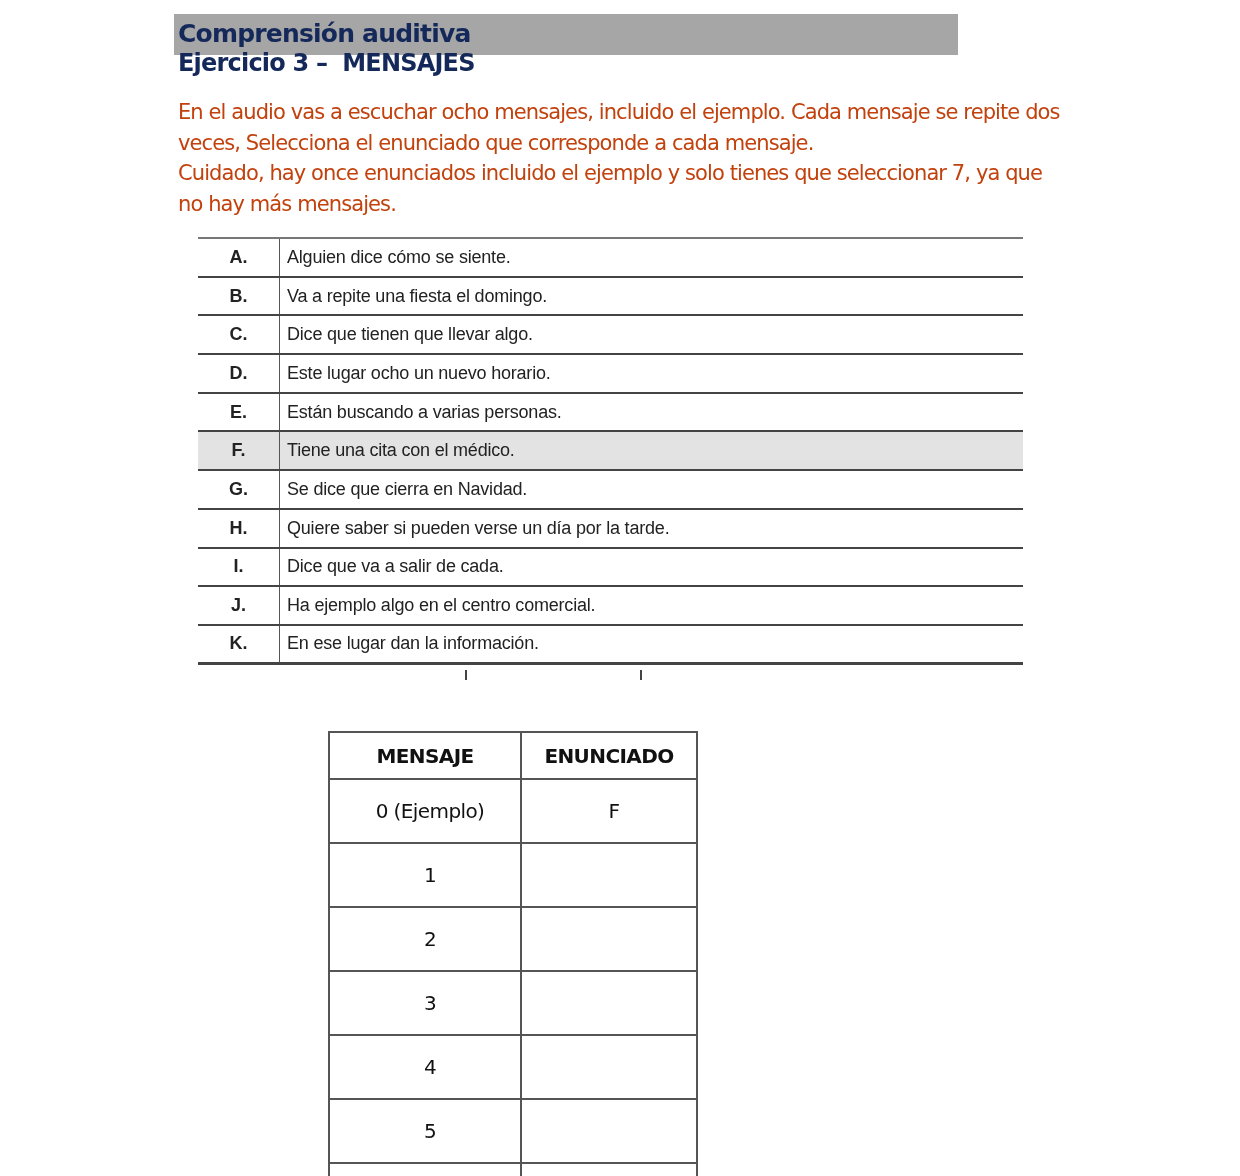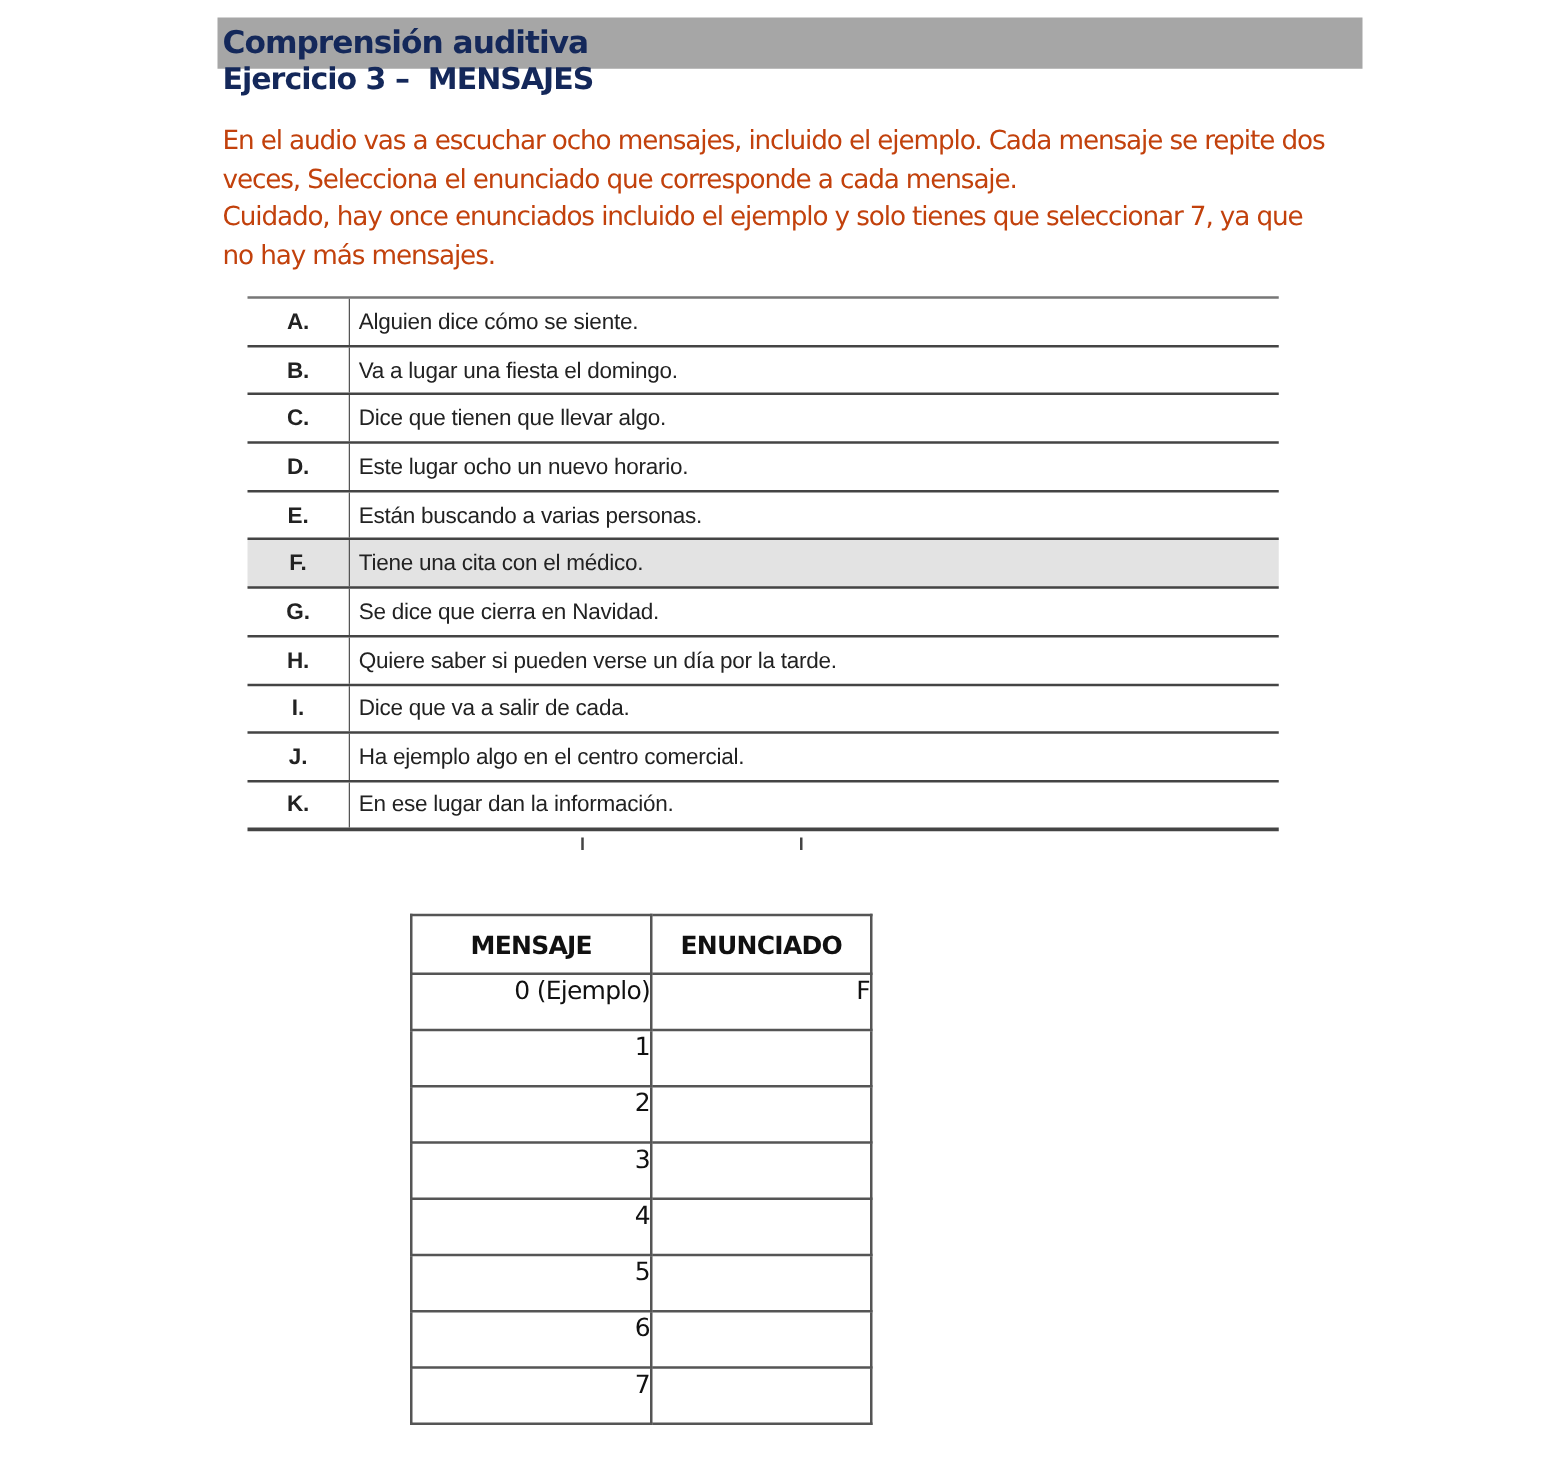--- a/index.html
+++ b/index.html
@@ -1,19 +1,19 @@
 <!DOCTYPE html>
 <html><head>
 <meta charset="utf-8">
 <style>
   html, body { margin: 0; padding: 0; background: #ffffff; }
   body { width: 1240px; height: 1176px; position: relative; overflow: hidden;
          font-family: "Liberation Sans", sans-serif; color: #111; }
 
-  .section-bar { position: absolute; left: 174px; top: 14px; width: 916px; height: 41px;
+  .section-bar { position: absolute; left: 174px; top: 14px; width: 784px; height: 41px;
                  background: #a6a6a6; }
   .section-title { position: absolute; left: 4px; top: 5px; font-size: 25px; font-weight: bold;
                    color: #14285a; font-family: "DejaVu Sans", sans-serif; letter-spacing: -0.8px; }
 
   .exercise-title { position: absolute; left: 178px; top: 49px; font-size: 24px; font-weight: bold;
                     color: #14285a; font-family: "DejaVu Sans", sans-serif; letter-spacing: -0.8px;
                     white-space: pre; }
 
   .instructions { position: absolute; left: 178px; top: 97px; width: 890px; font-size: 21px;
                   line-height: 30.5px; color: #c2410c; font-family: "DejaVu Sans", sans-serif;
@@ -29,21 +29,21 @@
   .statements td.letter { width: 81px; text-align: center; font-weight: bold; border-right: 1px solid #555; }
   .statements td.text { padding-left: 7px; letter-spacing: -0.2px; }
   .statements tr.highlight td { background: #e3e3e3; }
 
   .tick { position: absolute; top: 670px; width: 2px; height: 10px; background: #444; }
 
   .answers { position: absolute; left: 328px; top: 731px; width: 370px;
              border-collapse: collapse; font-family: "DejaVu Sans", sans-serif; }
   .answers th, .answers td { border: 2px solid #555; font-size: 20px; letter-spacing: -0.6px; }
   .answers th { height: 43px; font-weight: bold; text-align: center; }
-  .answers td { height: 43px; vertical-align: top; padding: 0 0 0 10px; text-align: right; }
+  .answers td { height: 43px; vertical-align: top; padding: 19px 0 0 10px; text-align: center; }
   .answers .col1 { width: 180px; margin-top: 40px; }
 </style>
 </head>
 <body>
 
 <div class="section-bar">
   <div class="section-title">Comprensión auditiva</div>
 </div>
 
 <div class="exercise-title">Ejercicio 3 –  MENSAJES</div>
@@ -54,21 +54,21 @@
 </div>
 
 <table class="statements">
   <tbody>
     <tr>
         <td class="letter">A.</td>
         <td class="text">Alguien dice cómo se siente.</td>
       </tr>
     <tr>
         <td class="letter">B.</td>
-        <td class="text">Va a lugar una fiesta el domingo.</td>
+        <td class="text">Va a repite una fiesta el domingo.</td>
       </tr>
     <tr>
         <td class="letter">C.</td>
         <td class="text">Dice que tienen que llevar algo.</td>
       </tr>
     <tr>
         <td class="letter">D.</td>
         <td class="text">Este lugar ocho un nuevo horario.</td>
       </tr>
     <tr>

